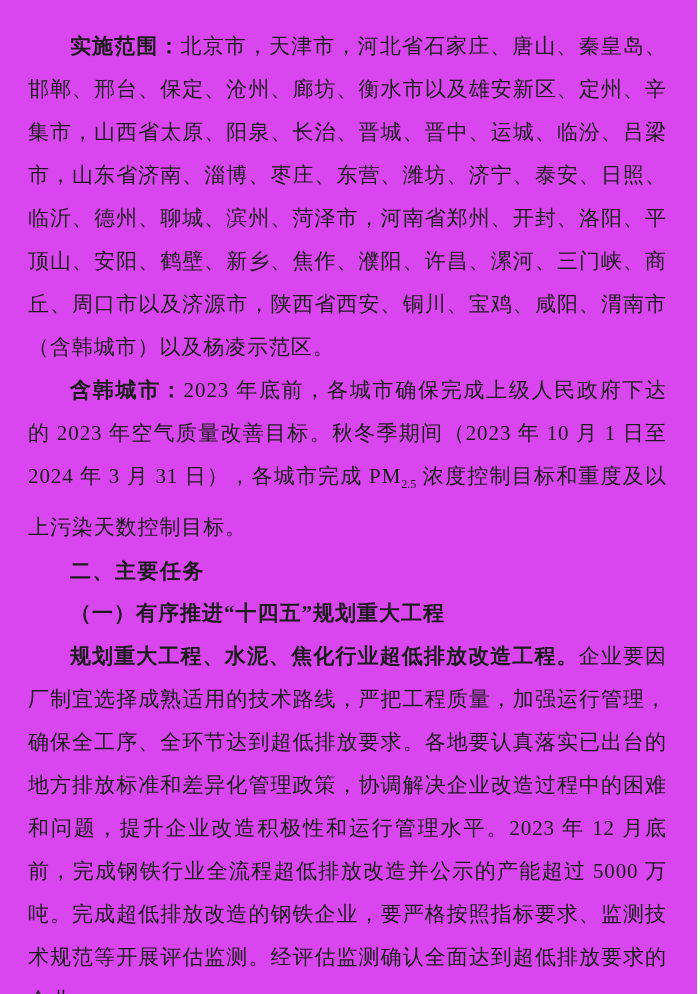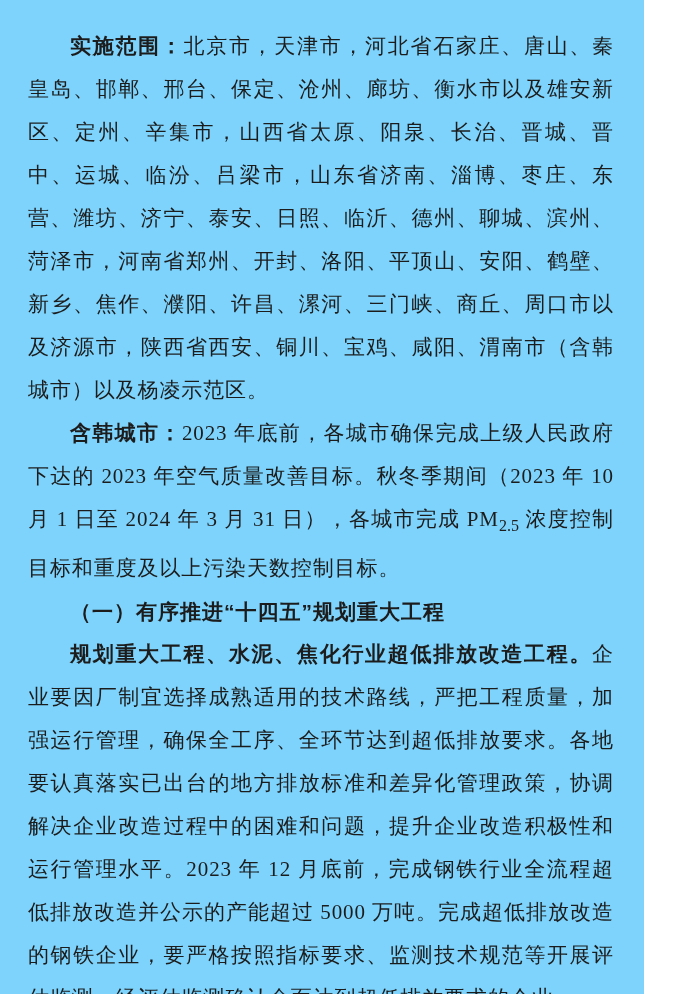--- a/index.html
+++ b/index.html
@@ -2,74 +2,75 @@
 <html><head>
 <meta charset="utf-8">
 <style>
   html, body {
     margin: 0;
     padding: 0;
     background: #ffffff;
   }
   .page {
     position: relative;
-    width: 644px;
+    width: 697px;
     height: 994px;
-    background: #7dd3fc;
+    background: #d946ef;
     box-sizing: border-box;
     padding: 25px 30px 0 28px;
     overflow: hidden;
     font-family: "Liberation Serif", "DejaVu Serif", serif;
     color: #1c1c1c;
   }
   .body-para {
     margin: 0;
     font-size: 21px;
     line-height: 43px;
     letter-spacing: 0.9px;
     text-align: justify;
     text-indent: 2em;
     color: #1c1c1c;
   }
   .body-para .lead {
     font-weight: bold;
   }
   .sub {
-    font-size: 16px;
+    font-size: 12px;
     vertical-align: sub;
     letter-spacing: 0;
   }
   .heading-1 {
     margin: 0;
     font-family: "Liberation Sans", "DejaVu Sans", sans-serif;
     font-weight: bold;
     font-size: 21px;
     line-height: 43px;
     letter-spacing: 1.5px;
     text-indent: 2em;
     color: #1c1c1c;
   }
   .heading-2 {
     margin: 0;
-    font-family: Liberation Sans, sans-serif;
+    font-family: Liberation Serif, serif;
     font-weight: bold;
     font-size: 21px;
     line-height: 43px;
     letter-spacing: 1px;
     text-indent: 2em;
     color: #1c1c1c;
   }
 </style>
 </head>
 <body>
 
 <div class="page">
 
   <p class="body-para"><span class="lead">实施范围：</span><span>北京市，天津市，河北省石家庄、唐山、秦皇岛、邯郸、邢台、保定、沧州、廊坊、衡水市以及雄安新区、定州、辛集市，山西省太原、阳泉、长治、晋城、晋中、运城、临汾、吕梁市，山东省济南、淄博、枣庄、东营、潍坊、济宁、泰安、日照、临沂、德州、聊城、滨州、菏泽市，河南省郑州、开封、洛阳、平顶山、安阳、鹤壁、新乡、焦作、濮阳、许昌、漯河、三门峡、商丘、周口市以及济源市，陕西省西安、铜川、宝鸡、咸阳、渭南市（含韩城市）以及杨凌示范区。</span></p>
 
   <p class="body-para"><span class="lead">含韩城市：</span><span>2023 年底前，各城市确保完成上级人民政府下达的 2023 年空气质量改善目标。秋冬季期间（2023 年 10 月 1 日至 2024 年 3 月 31 日），各城市完成 PM</span><span class="sub">2.5</span><span> 浓度控制目标和重度及以上污染天数控制目标。</span></p>
 
+  <h2 class="heading-1">二、主要任务</h2>
 
   <h3 class="heading-2">（一）有序推进“十四五”规划重大工程</h3>
 
   <p class="body-para"><span class="lead">规划重大工程、水泥、焦化行业超低排放改造工程。</span><span>企业要因厂制宜选择成熟适用的技术路线，严把工程质量，加强运行管理，确保全工序、全环节达到超低排放要求。各地要认真落实已出台的地方排放标准和差异化管理政策，协调解决企业改造过程中的困难和问题，提升企业改造积极性和运行管理水平。2023 年 12 月底前，完成钢铁行业全流程超低排放改造并公示的产能超过 5000 万吨。完成超低排放改造的钢铁企业，要严格按照指标要求、监测技术规范等开展评估监测。经评估监测确认全面达到超低排放要求的企业，</span></p>
 
 </div>
 
 </body></html>

